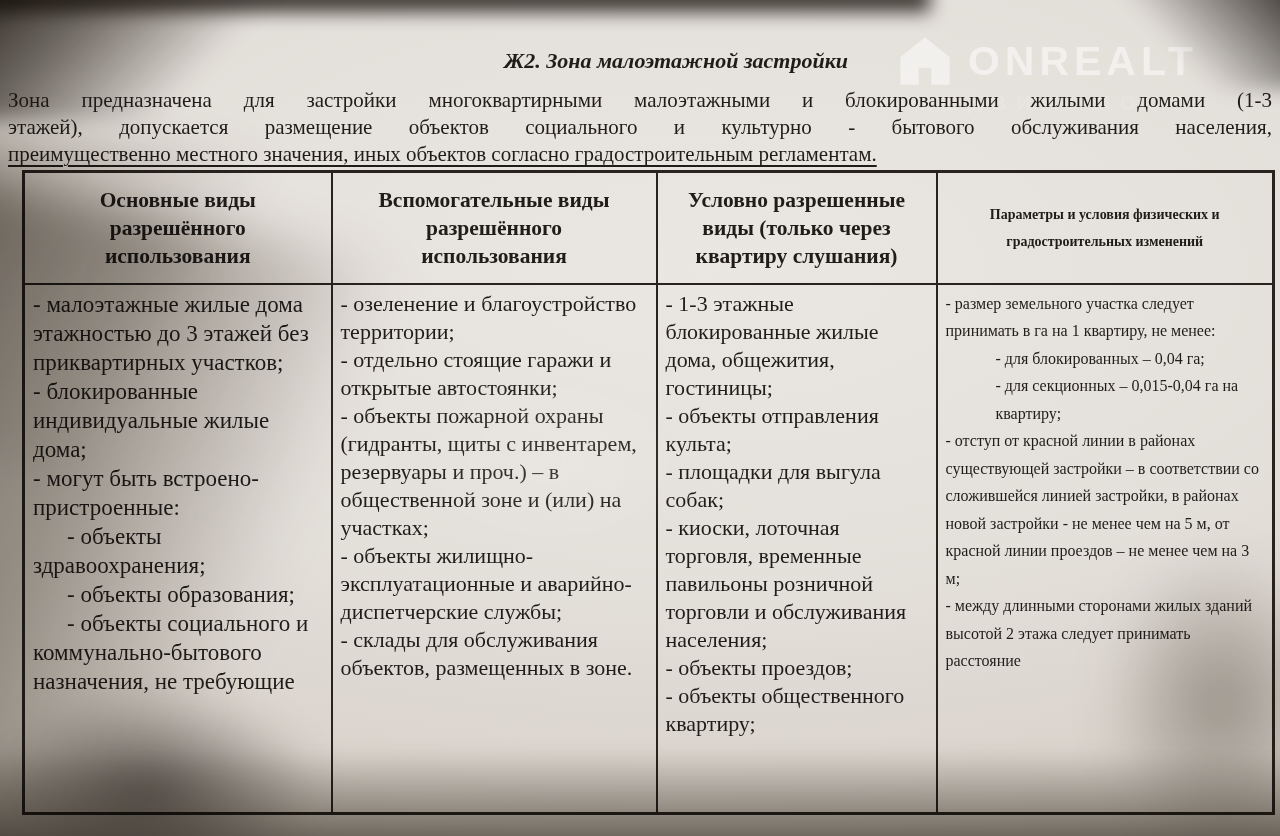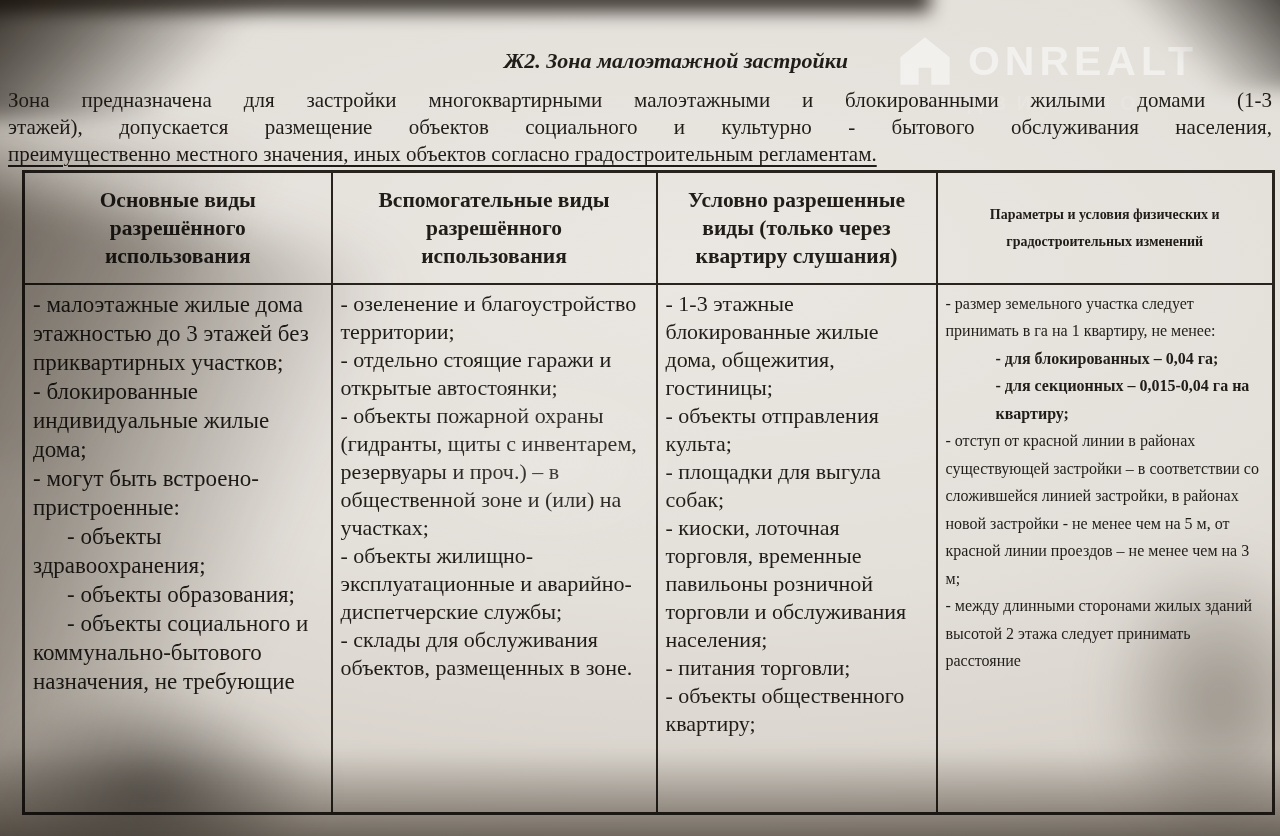--- a/index.html
+++ b/index.html
@@ -56,21 +56,21 @@
   .zt th.h1{padding:0 30px;}
   .zt th.h2{padding:0 18px;}
   .zt th.h3{padding:0 26px;font-size:14px;line-height:27px;}
   .zt td{padding:5px 6px 0 8px;}
   .zt td.c0{font-size:23px;line-height:29px;padding-right:12px;}
   .zt td.c1{font-size:22px;line-height:28px;padding-right:10px;}
   .zt td.c2{font-size:22px;line-height:28px;}
   .zt td.c3{font-size:16px;line-height:27.5px;}
   .item{margin:0;}
   .c0 .indent{text-indent:34px;}
-  .c3 .indent{margin-left:50px;font-weight:bold;}
+  .c3 .indent{margin-left:50px;}
 </style>
 </head>
 <body>
 
 <div class="photo">
 
   <div class="watermark">
     <svg class="wm-icon" viewBox="0 0 24 24">
       <path d="M12 2.2 L22.2 10.4 V21.8 H14.6 V14.8 H9.4 V21.8 H1.8 V10.4 Z" fill="rgba(255,255,255,0.5)"></path>
     </svg>
@@ -116,21 +116,21 @@
             <p class="item">- отдельно стоящие гаражи и открытые автостоянки;</p>
             <p class="item">- объекты пожарной охраны (гидранты, щиты с инвентарем, резервуары и проч.) – в общественной зоне и (или) на участках;</p>
             <p class="item">- объекты жилищно-эксплуатационные и аварийно-диспетчерские службы;</p>
             <p class="item">- склады для обслуживания объектов, размещенных в зоне.</p>
           </td>
         <td class="c2">
             <p class="item">- 1-3 этажные блокированные жилые дома, общежития, гостиницы;</p>
             <p class="item">- объекты отправления культа;</p>
             <p class="item">- площадки для выгула собак;</p>
             <p class="item">- киоски, лоточная торговля, временные павильоны розничной торговли и обслуживания населения;</p>
-            <p class="item">- питания торговли;</p>
+            <p class="item">- объекты проездов;</p>
             <p class="item">- объекты общественного квартиру;</p>
           </td>
         <td class="c3">
             <p class="item">- размер земельного участка следует принимать в га на 1 квартиру, не менее:</p>
             <p class="item indent">- для блокированных – 0,04 га;</p>
             <p class="item indent">- для секционных – 0,015-0,04 га на квартиру;</p>
             <p class="item">- отступ от красной линии в районах существующей застройки – в соответствии со сложившейся линией застройки, в районах новой застройки - не менее чем на 5 м, от красной линии проездов – не менее чем на 3 м;</p>
             <p class="item">- между длинными сторонами жилых зданий высотой 2 этажа следует принимать расстояние</p>
           </td>
       </tr>

